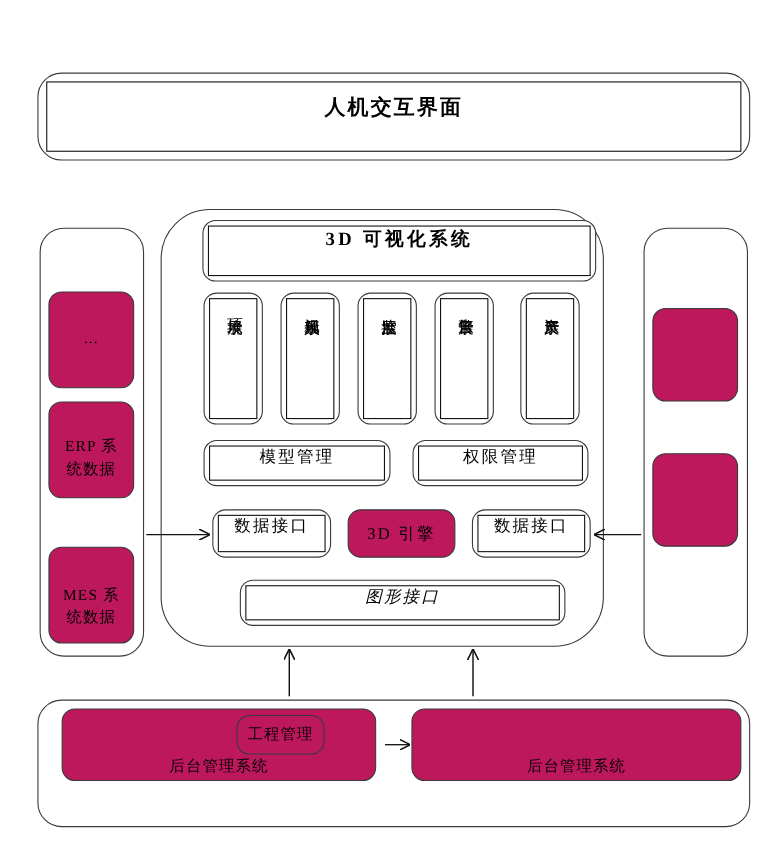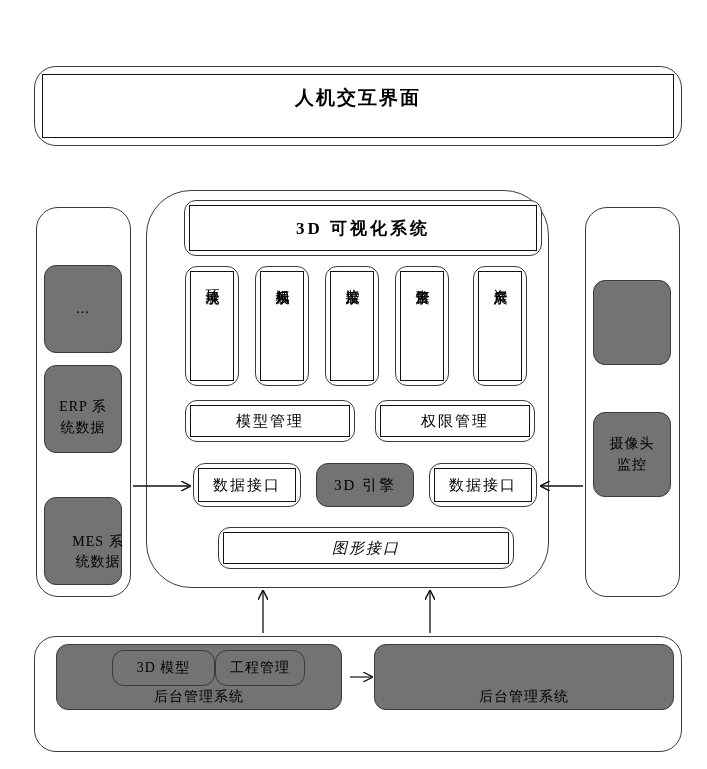--- a/index.html
+++ b/index.html
@@ -18,21 +18,21 @@
     background: #ffffff;
     overflow: hidden;
     padding-left: 48px;
   }
   .abs { position: absolute; box-sizing: border-box; }
 
   
   .rbox {
     border: 1.4px solid #3a3a3a;
     border-radius: 12px;
-    background: #737373;
+    background: #be185d;
   }
   .rbox-lg {
     border: 1.4px solid #3a3a3a;
     border-radius: 22px;
     background: #ffffff;
   }
   .rbox-xl {
     border: 1.6px solid #3a3a3a;
     border-radius: 45px;
     background: #ffffff;
@@ -44,21 +44,20 @@
     background: #ffffff;
     padding: 4px;
   }
   .dbl > .inner {
     width: 100%;
     height: 100%;
     border: 1.3px solid #111111;
     background: #ffffff;
     box-sizing: border-box;
     display: flex;
-    align-items: center;
     justify-content: center;
   }
   .center-txt {
     display: flex;
     align-items: center;
     justify-content: center;
     text-align: center;
   }
 
   .t-title   { font-size: 19px; font-weight: bold; letter-spacing: 2px; }
@@ -99,31 +98,29 @@
   <div class="abs rbox-lg" style="left:36px; top:207px; width:95px; height:390px;"></div>
 
   <div class="abs rbox" style="left:44px; top:265px; width:78px; height:88px;"></div>
   <div class="abs center-txt t-side" style="left:44px; top:265px; width:78px; height:88px;">...</div>
 
   <div class="abs rbox" style="left:44px; top:365px; width:78px; height:88px;"></div>
   <div class="abs center-txt t-side" style="left:44px; top:365px; width:78px; height:105px; white-space:pre-line;">ERP 系
 统数据</div>
 
   <div class="abs rbox" style="left:44px; top:497px; width:78px; height:88px;"></div>
-  <div class="abs center-txt t-side" style="left:59px; top:497px; width:78px; height:110px; white-space:pre-line;">MES 系
+  <div class="abs center-txt t-side" style="left:44px; top:497px; width:78px; height:110px; white-space:pre-line;">MES 系
 统数据</div>
 
   <div class="abs rbox-lg" style="left:585px; top:207px; width:95px; height:390px;"></div>
 
   <div class="abs rbox" style="left:593px; top:280px; width:78px; height:85px;"></div>
   <div class="abs center-txt t-side" style="left:593px; top:280px; width:78px; height:85px;"></div>
 
   <div class="abs rbox" style="left:593px; top:412px; width:78px; height:85px;"></div>
-  <div class="abs center-txt t-side" style="left:593px; top:412px; width:78px; height:85px; white-space:pre-line;">摄像头
-监控</div>
 
   <div class="abs rbox-xl" style="left:146px; top:190px; width:403px; height:398px;"></div>
 
   <div class="abs dbl" style="left:184px; top:200px; width:358px; height:56px;">
     <div class="inner">
       <span class="t-sys">3D 可视化系统</span>
     </div>
   </div>
 
   <div class="abs dbl vbox" style="left:185px; top:266px; width:54px; height:120px;">
@@ -179,24 +176,21 @@
 
   <div class="abs dbl" style="left:218px; top:527px; width:296px; height:42px;font-style:italic;">
     <div class="inner">
       <span class="t-mid">图形接口</span>
     </div>
   </div>
 
   <div class="abs rbox-lg" style="left:34px; top:636px; width:648px; height:116px;"></div>
 
   <div class="abs rbox" style="left:56px; top:644px; width:286px; height:66px;"></div>
-  <div class="abs rbox center-txt" style="left:112px; top:650px; width:103px; height:36px;">
-    <span class="t-small">3D 模型</span>
-  </div>
-  <div class="abs rbox center-txt" style="left:215px; top:650px; width:90px; height:36px;">
+  <div class="abs rbox center-txt" style="left:215px; top:650px; width:80px; height:36px;">
     <span class="t-small">工程管理</span>
   </div>
   <div class="abs center-txt t-small" style="left:56px; top:686px; width:286px; height:22px;">后台管理系统</div>
 
   <div class="abs rbox" style="left:374px; top:644px; width:300px; height:66px;"></div>
   <div class="abs center-txt t-small" style="left:374px; top:686px; width:300px; height:22px;">后台管理系统</div>
 
   <svg class="arrows" viewBox="0 0 707 769">
     <defs>
       <marker id="arr" viewBox="0 0 10 10" refX="9" refY="5" markerWidth="8" markerHeight="8" orient="auto-start-reverse">

